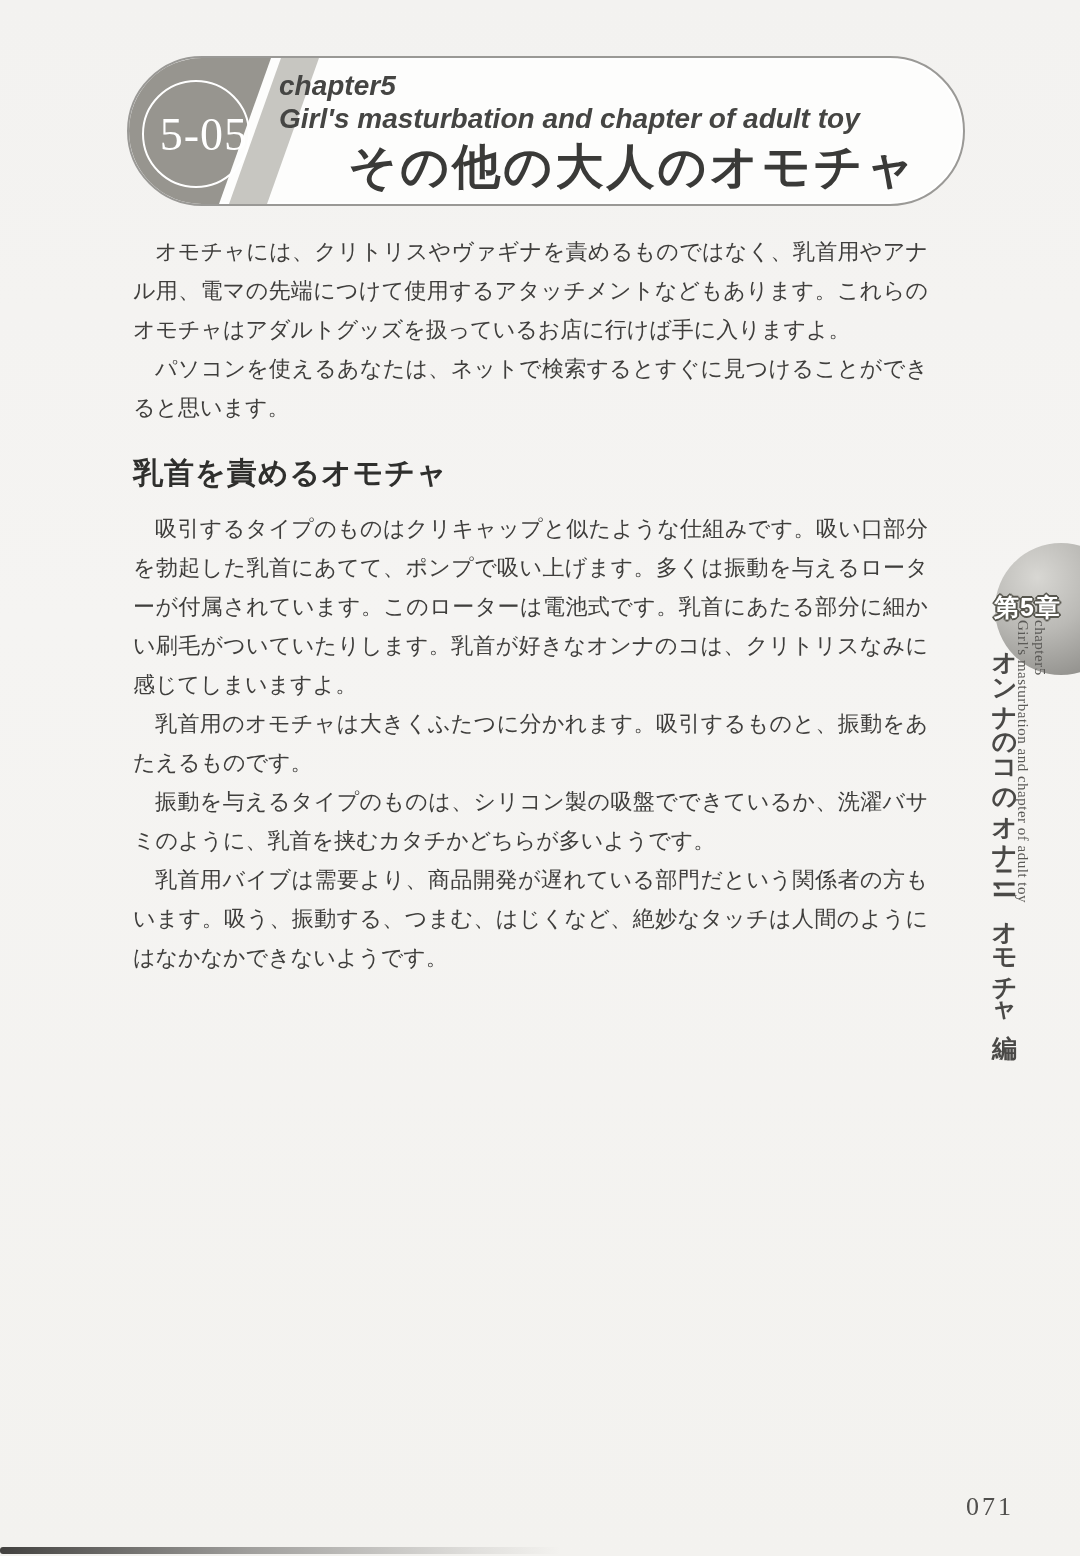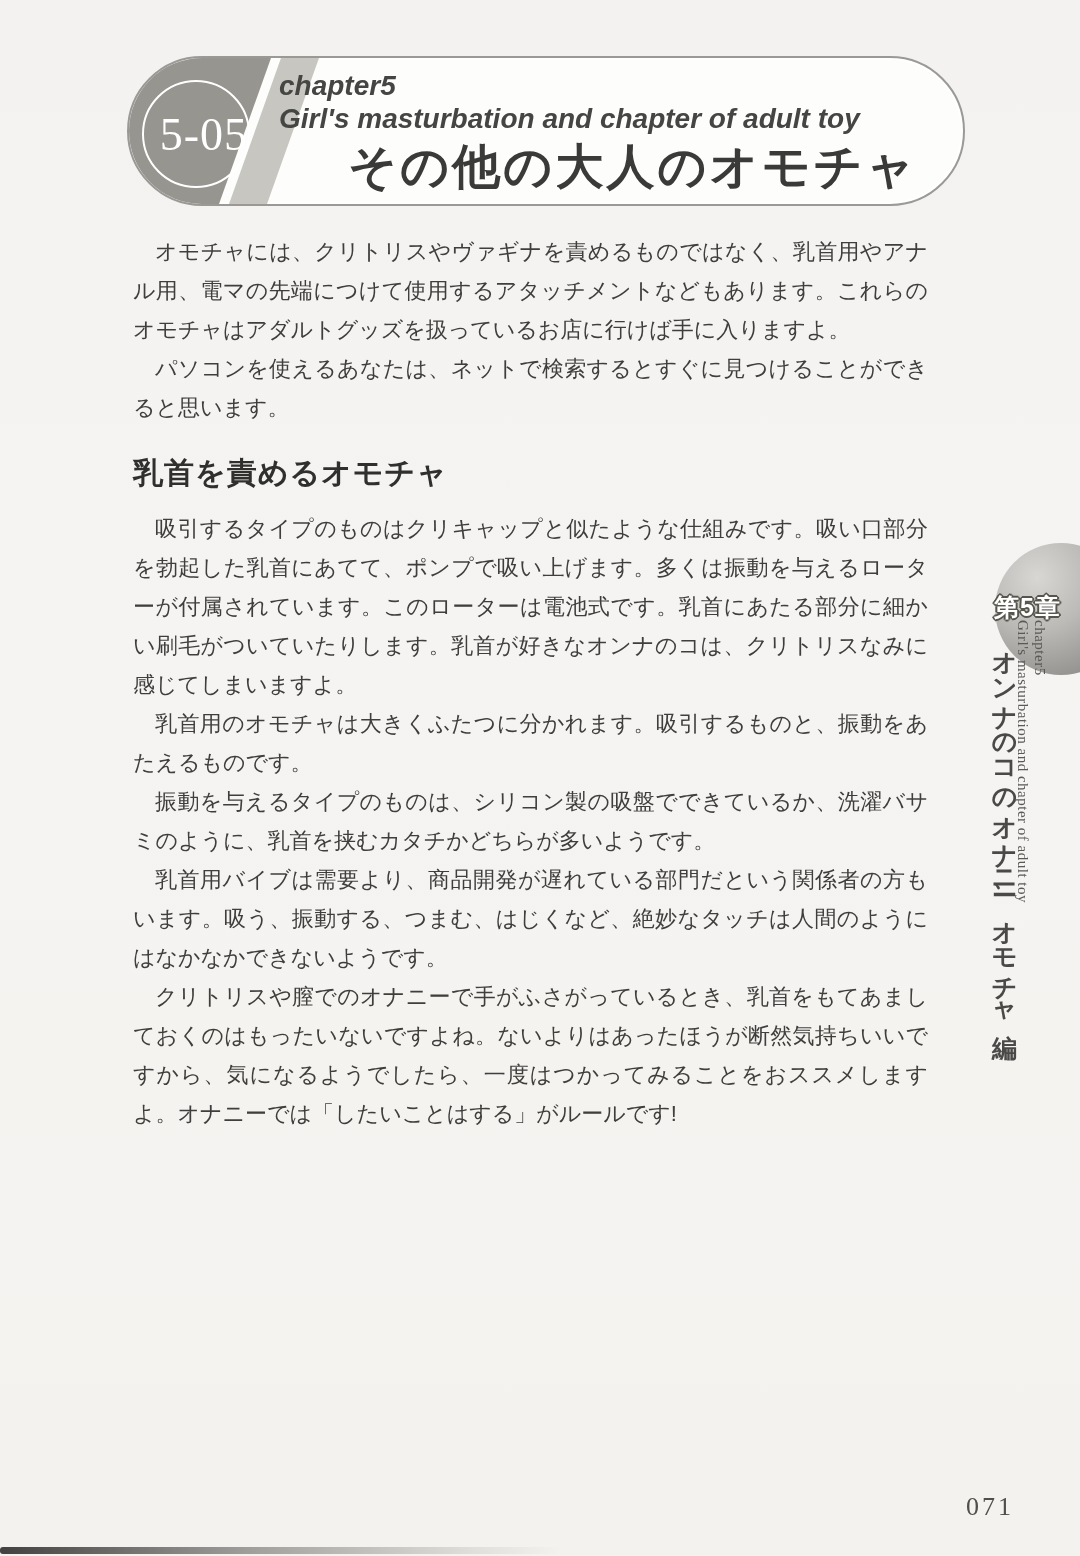--- a/index.html
+++ b/index.html
@@ -75,21 +75,20 @@
     <div>
         <p>オモチャには、クリトリスやヴァギナを責めるものではなく、乳首用やアナル用、電マの先端につけて使用するアタッチメントなどもあります。これらのオモチャはアダルトグッズを扱っているお店に行けば手に入りますよ。</p>
         <p>パソコンを使えるあなたは、ネットで検索するとすぐに見つけることができると思います。</p>
       </div>
     <h2 class="section-heading">乳首を責めるオモチャ</h2>
     <div>
         <p>吸引するタイプのものはクリキャップと似たような仕組みです。吸い口部分を勃起した乳首にあてて、ポンプで吸い上げます。多くは振動を与えるローターが付属されています。このローターは電池式です。乳首にあたる部分に細かい刷毛がついていたりします。乳首が好きなオンナのコは、クリトリスなみに感じてしまいますよ。</p>
         <p>乳首用のオモチャは大きくふたつに分かれます。吸引するものと、振動をあたえるものです。</p>
         <p>振動を与えるタイプのものは、シリコン製の吸盤でできているか、洗濯バサミのように、乳首を挟むカタチかどちらが多いようです。</p>
         <p>乳首用バイブは需要より、商品開発が遅れている部門だという関係者の方もいます。吸う、振動する、つまむ、はじくなど、絶妙なタッチは人間のようにはなかなかできないようです。</p>
-        <p>クリトリスや膣でのオナニーで手がふさがっているとき、乳首をもてあましておくのはもったいないですよね。ないよりはあったほうが断然気持ちいいですから、気になるようでしたら、一度はつかってみることをおススメしますよ。オナニーでは「したいことはする」がルールです!</p>
       </div>
   </div>
 
   <div class="side-circle"></div>
   <div class="side-chapter-badge">第5章</div>
   <div class="side-title-vertical">オンナのコのオナニー、オモチャ編</div>
   <div class="side-caption">
     <div>chapter5</div>
     <div>Girl's masturbation and chapter of adult toy</div>
   </div>

